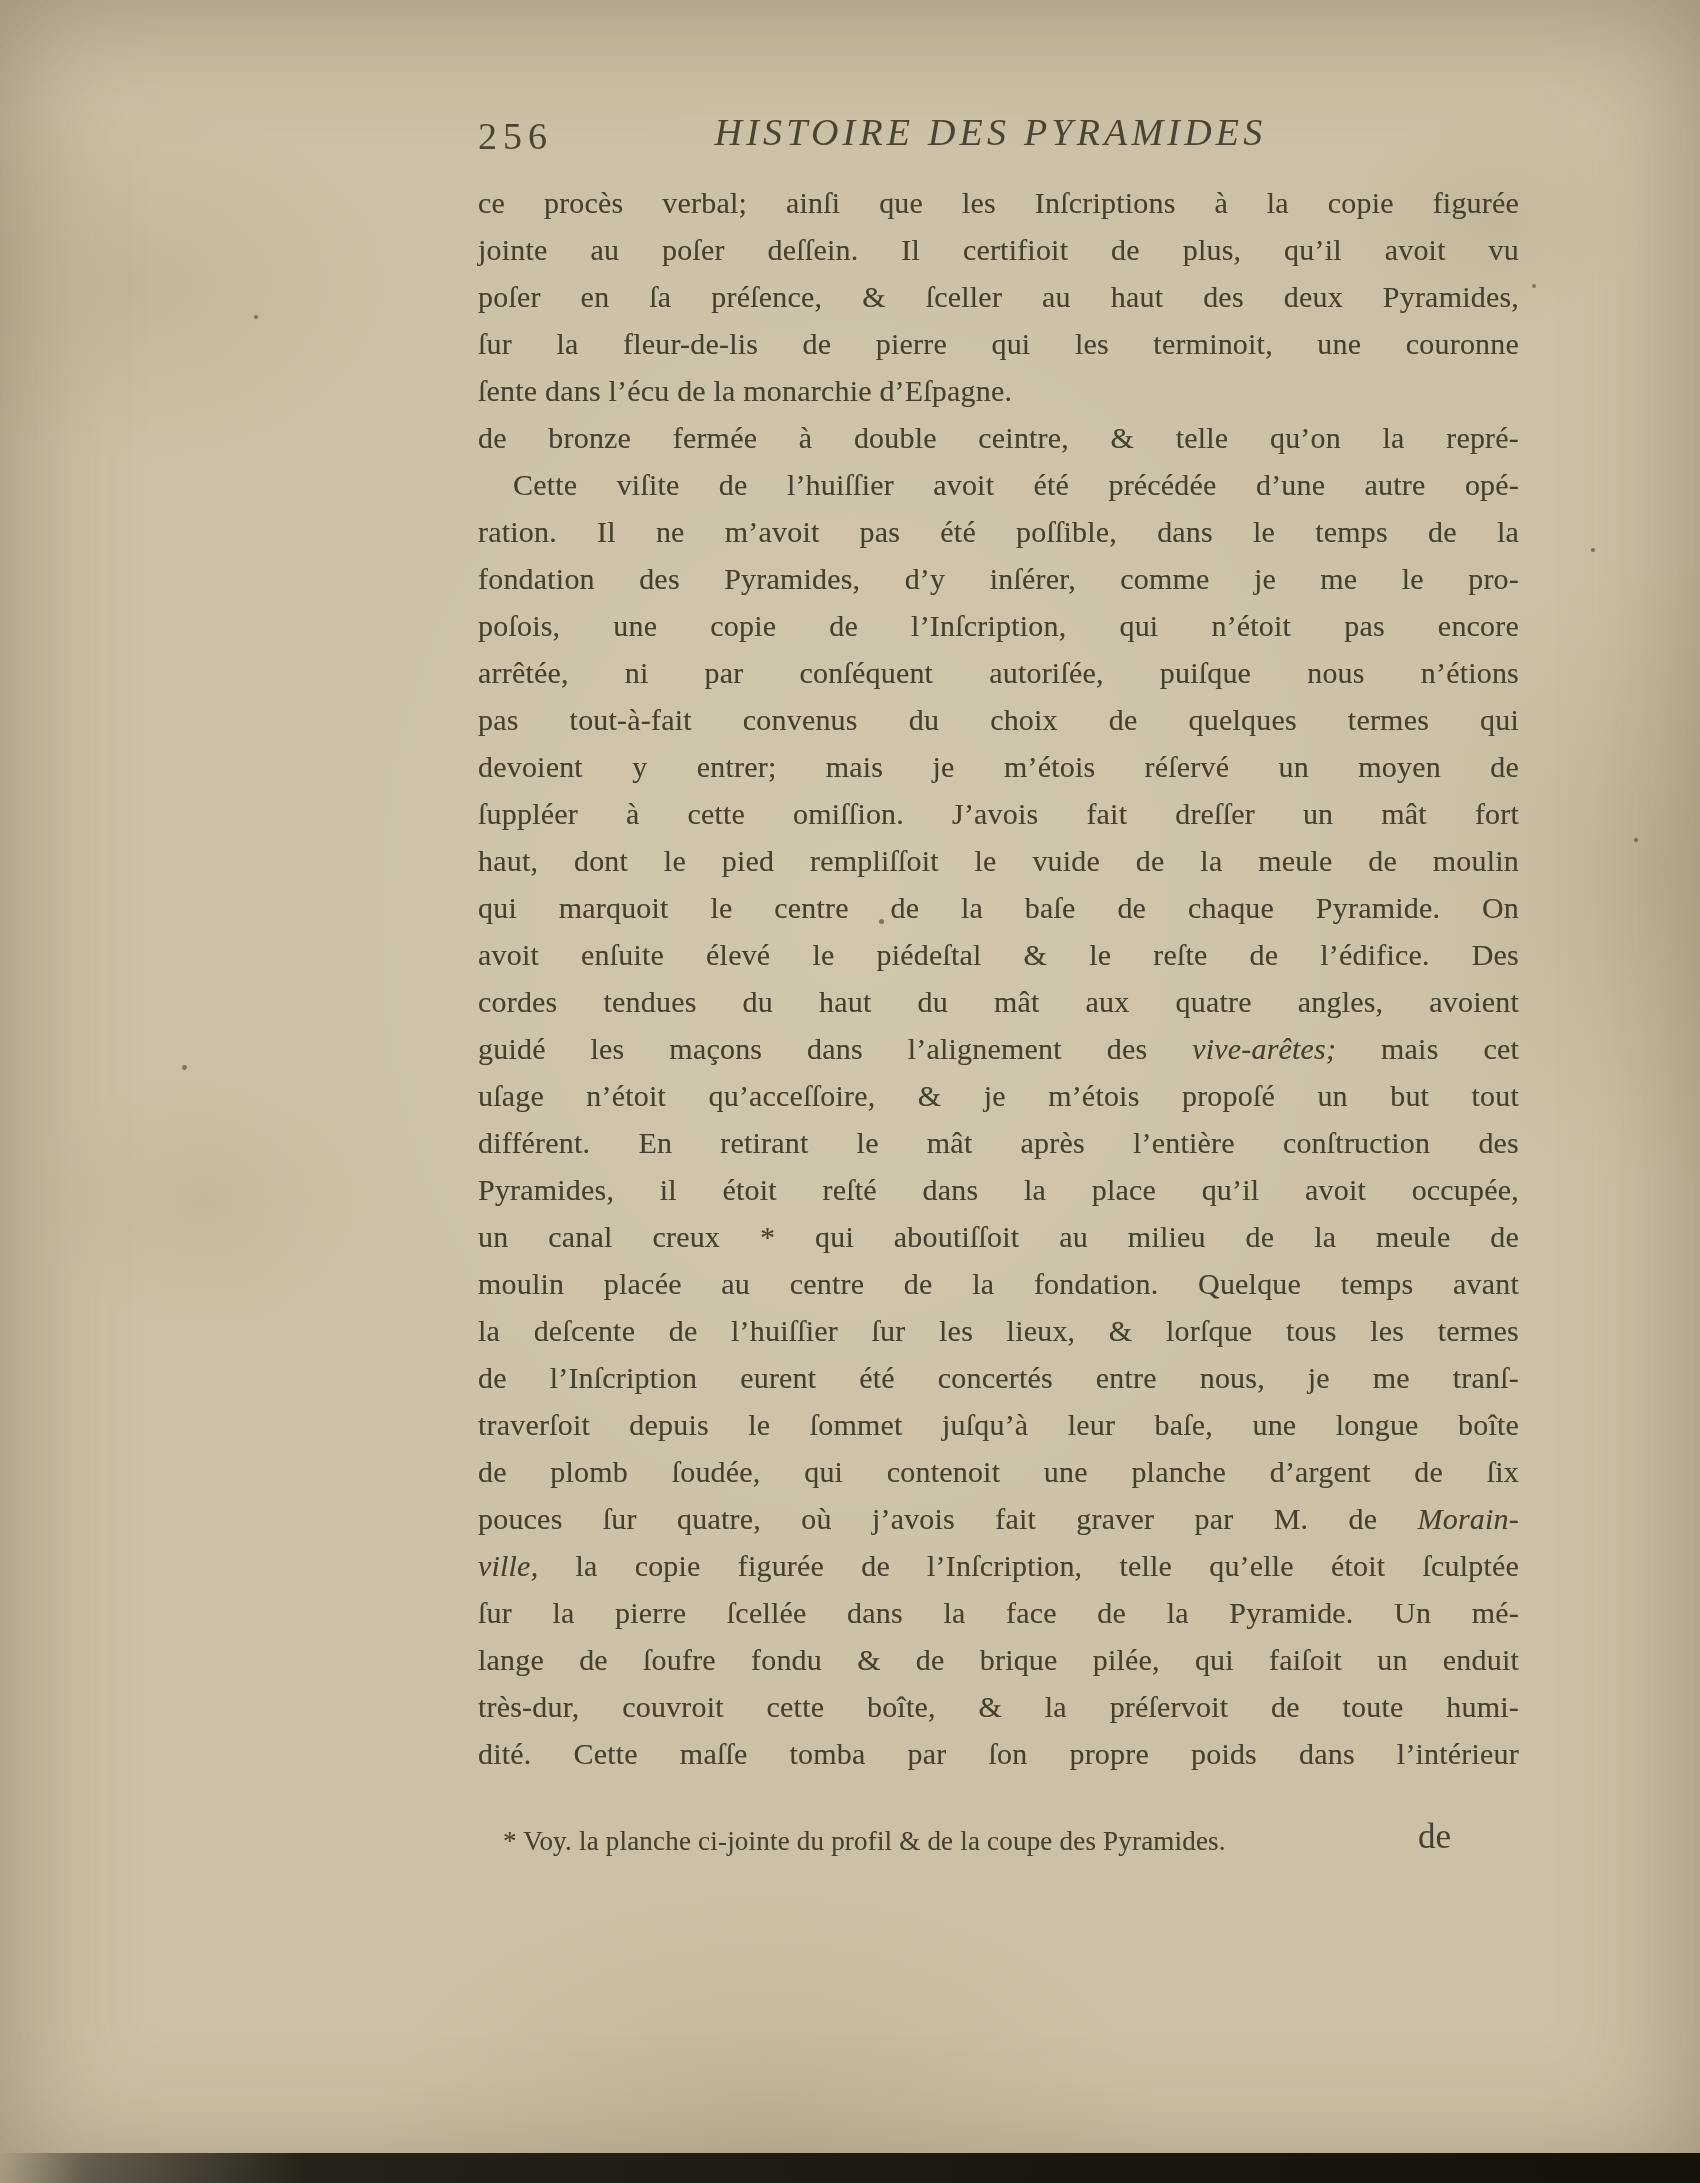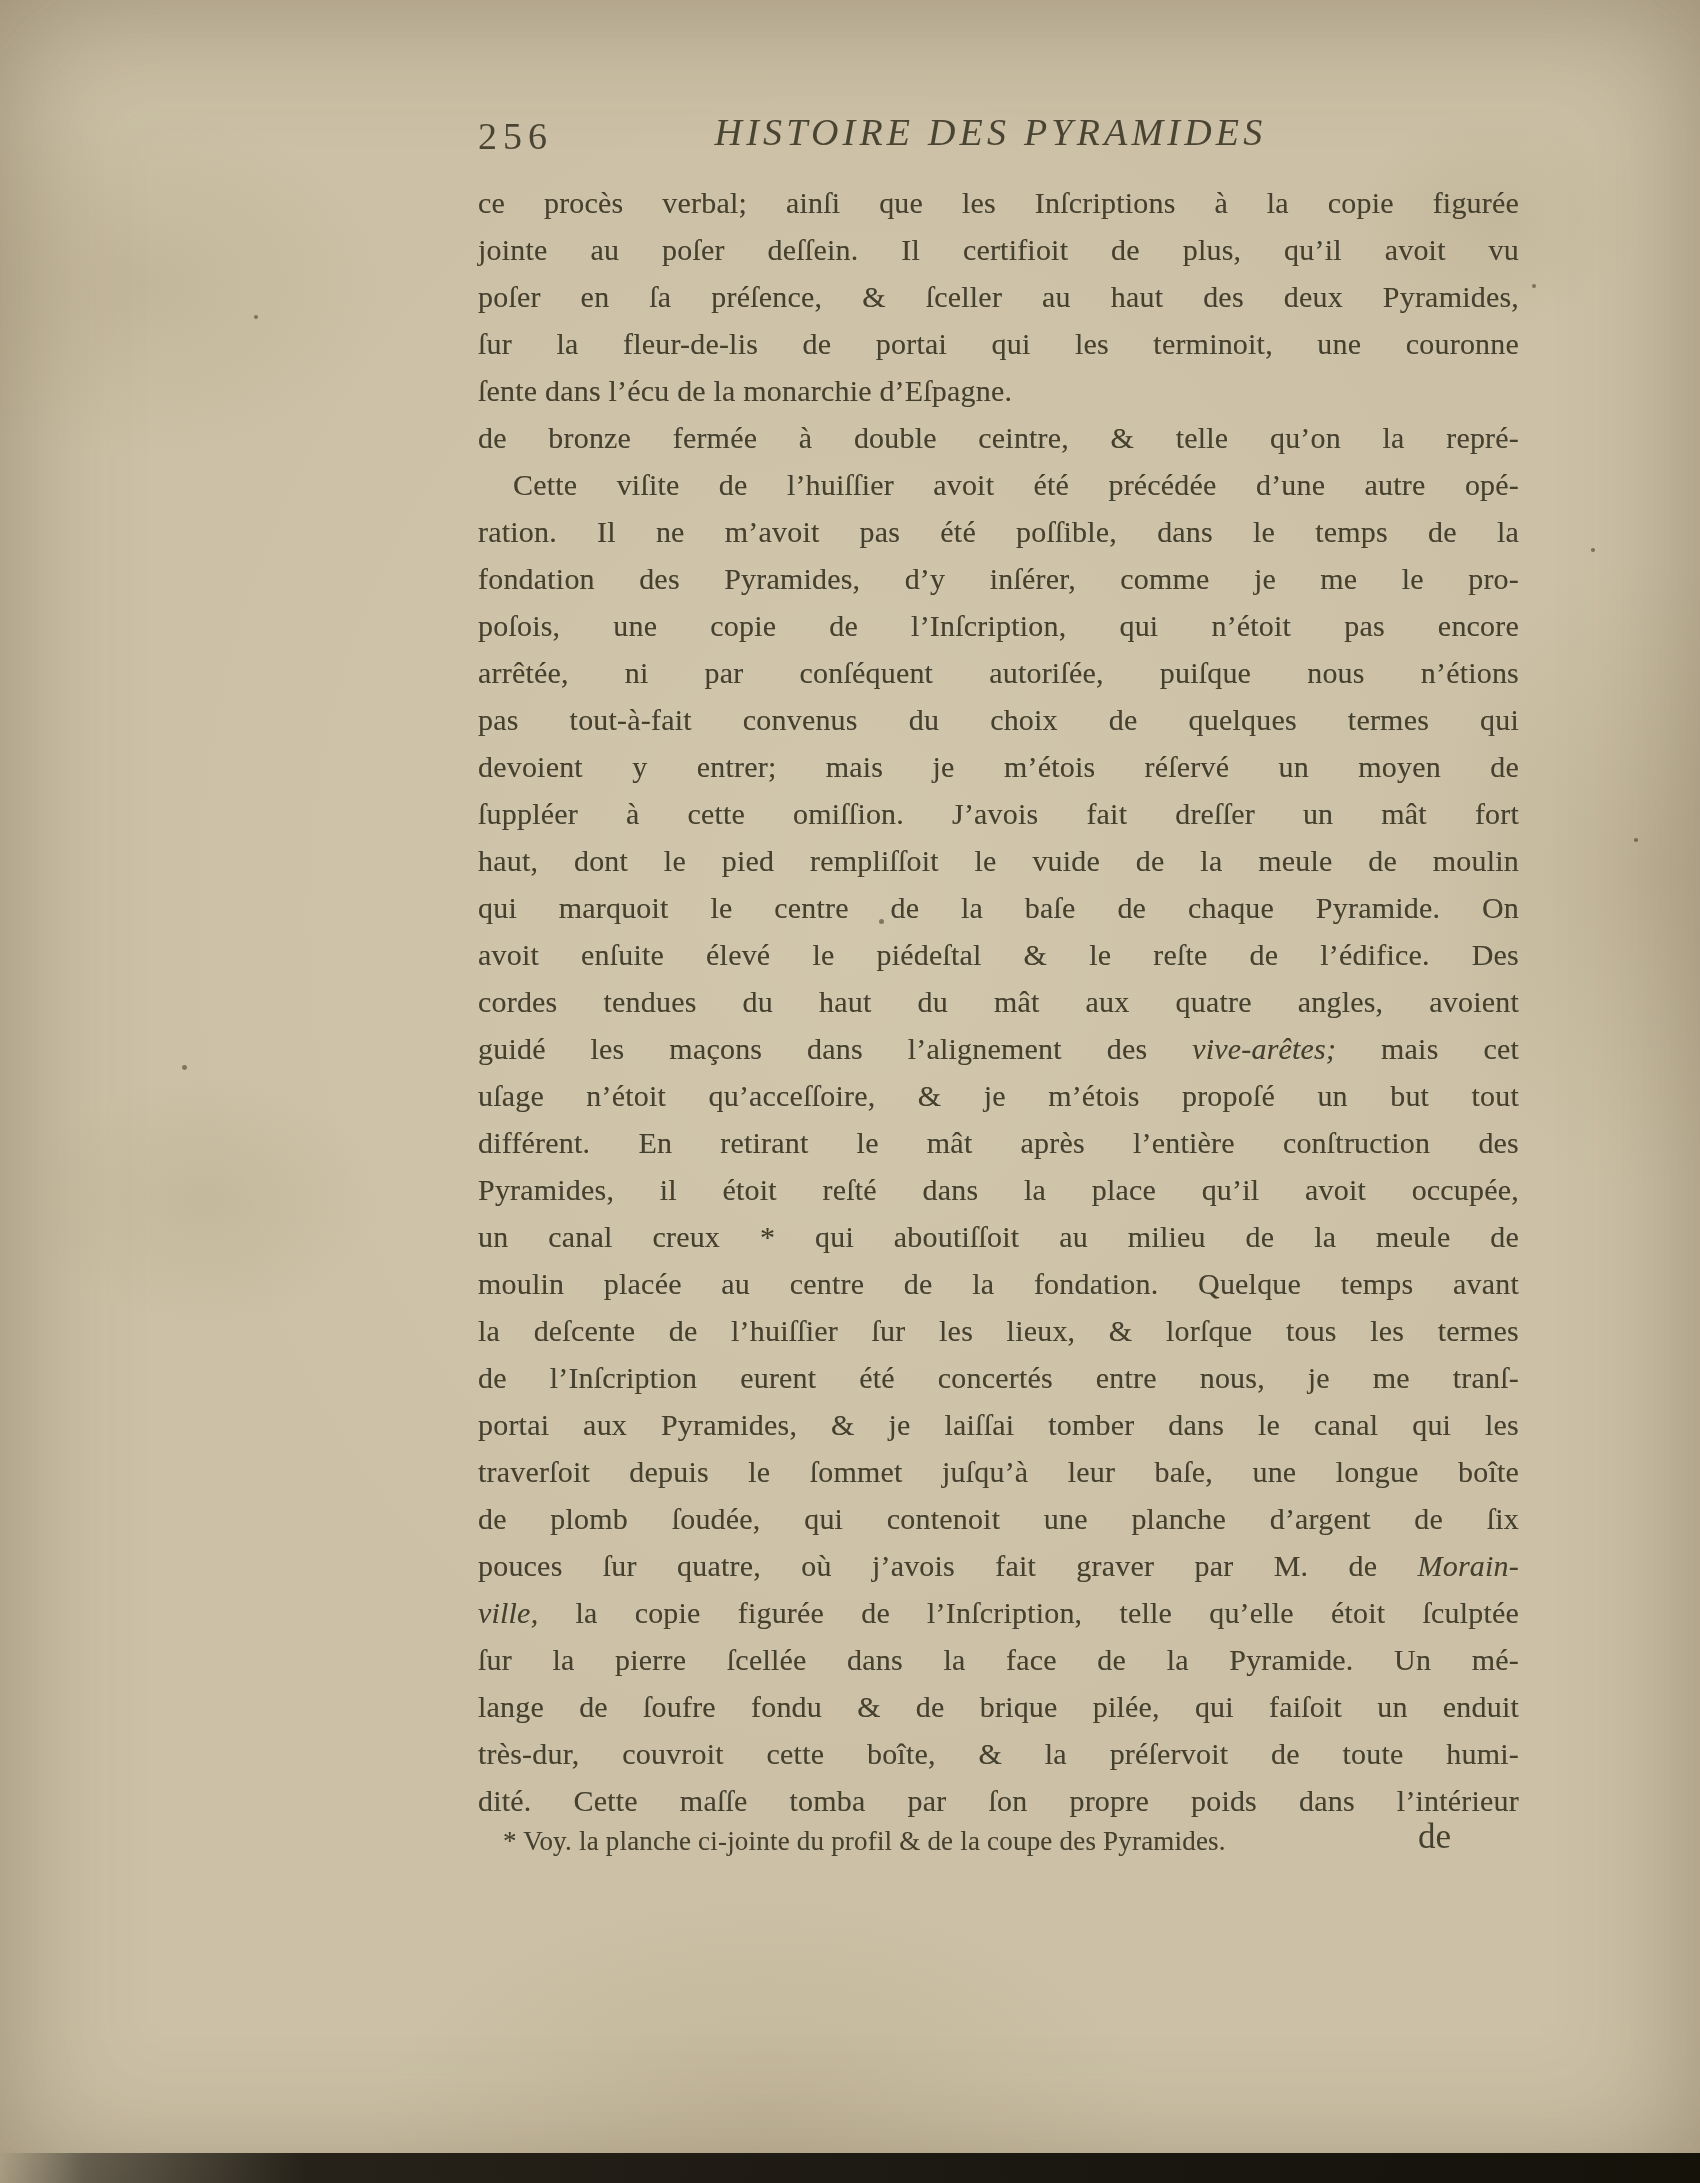--- a/index.html
+++ b/index.html
@@ -103,21 +103,21 @@
 
   <div id="header">
     <span id="page-number">256</span>
     <span id="running-title">HISTOIRE DES PYRAMIDES</span>
   </div>
 
   <div id="body-text">
       <div class="line"><span>ce procès verbal; ainſi que les Inſcriptions à la copie figurée</span></div>
       <div class="line"><span>jointe au poſer deſſein. Il certifioit de plus, qu’il avoit vu</span></div>
       <div class="line"><span>poſer en ſa préſence, &amp; ſceller au haut des deux Pyramides,</span></div>
-      <div class="line"><span>ſur la fleur-de-lis de portai qui les terminoit, une couronne</span></div>
+      <div class="line"><span>ſur la fleur-de-lis de pierre qui les terminoit, une couronne</span></div>
       <div class="line para-end"><span>ſente dans l’écu de la monarchie d’Eſpagne.</span></div>
       <div class="line"><span>de bronze fermée à double ceintre, &amp; telle qu’on la repré-</span></div>
       <div class="line indent"><span>Cette viſite de l’huiſſier avoit été précédée d’une autre opé-</span></div>
       <div class="line"><span>ration. Il ne m’avoit pas été poſſible, dans le temps de la</span></div>
       <div class="line"><span>fondation des Pyramides, d’y inſérer, comme je me le pro-</span></div>
       <div class="line"><span>poſois, une copie de l’Inſcription, qui n’étoit pas encore</span></div>
       <div class="line"><span>arrêtée, ni par conſéquent autoriſée, puiſque nous n’étions</span></div>
       <div class="line"><span>pas tout-à-fait convenus du choix de quelques termes qui</span></div>
       <div class="line"><span>devoient y entrer; mais je m’étois réſervé un moyen de</span></div>
       <div class="line"><span>ſuppléer à cette omiſſion. J’avois fait dreſſer un mât fort</span></div>
@@ -126,21 +126,20 @@
       <div class="line"><span>avoit enſuite élevé le piédeſtal &amp; le reſte de l’édifice. Des</span></div>
       <div class="line"><span>cordes tendues du haut du mât aux quatre angles, avoient</span></div>
       <div class="line"><span>guidé les maçons dans l’alignement des </span><span class="it">vive-arêtes;</span><span> mais cet</span></div>
       <div class="line"><span>uſage n’étoit qu’acceſſoire, &amp; je m’étois propoſé un but tout</span></div>
       <div class="line"><span>différent. En retirant le mât après l’entière conſtruction des</span></div>
       <div class="line"><span>Pyramides, il étoit reſté dans la place qu’il avoit occupée,</span></div>
       <div class="line"><span>un canal creux * qui aboutiſſoit au milieu de la meule de</span></div>
       <div class="line"><span>moulin placée au centre de la fondation. Quelque temps avant</span></div>
       <div class="line"><span>la deſcente de l’huiſſier ſur les lieux, &amp; lorſque tous les termes</span></div>
       <div class="line"><span>de l’Inſcription eurent été concertés entre nous, je me tranſ-</span></div>
-      <div class="line"><span>portai aux Pyramides, &amp; je laiſſai tomber dans le canal qui les</span></div>
       <div class="line"><span>traverſoit depuis le ſommet juſqu’à leur baſe, une longue boîte</span></div>
       <div class="line"><span>de plomb ſoudée, qui contenoit une planche d’argent de ſix</span></div>
       <div class="line"><span>pouces ſur quatre, où j’avois fait graver par M. de </span><span class="it">Morain-</span></div>
       <div class="line"><span class="it">ville,</span><span> la copie figurée de l’Inſcription, telle qu’elle étoit ſculptée</span></div>
       <div class="line"><span>ſur la pierre ſcellée dans la face de la Pyramide. Un mé-</span></div>
       <div class="line"><span>lange de ſoufre fondu &amp; de brique pilée, qui faiſoit un enduit</span></div>
       <div class="line"><span>très-dur, couvroit cette boîte, &amp; la préſervoit de toute humi-</span></div>
       <div class="line"><span>dité. Cette maſſe tomba par ſon propre poids dans l’intérieur</span></div>
     </div>
 

